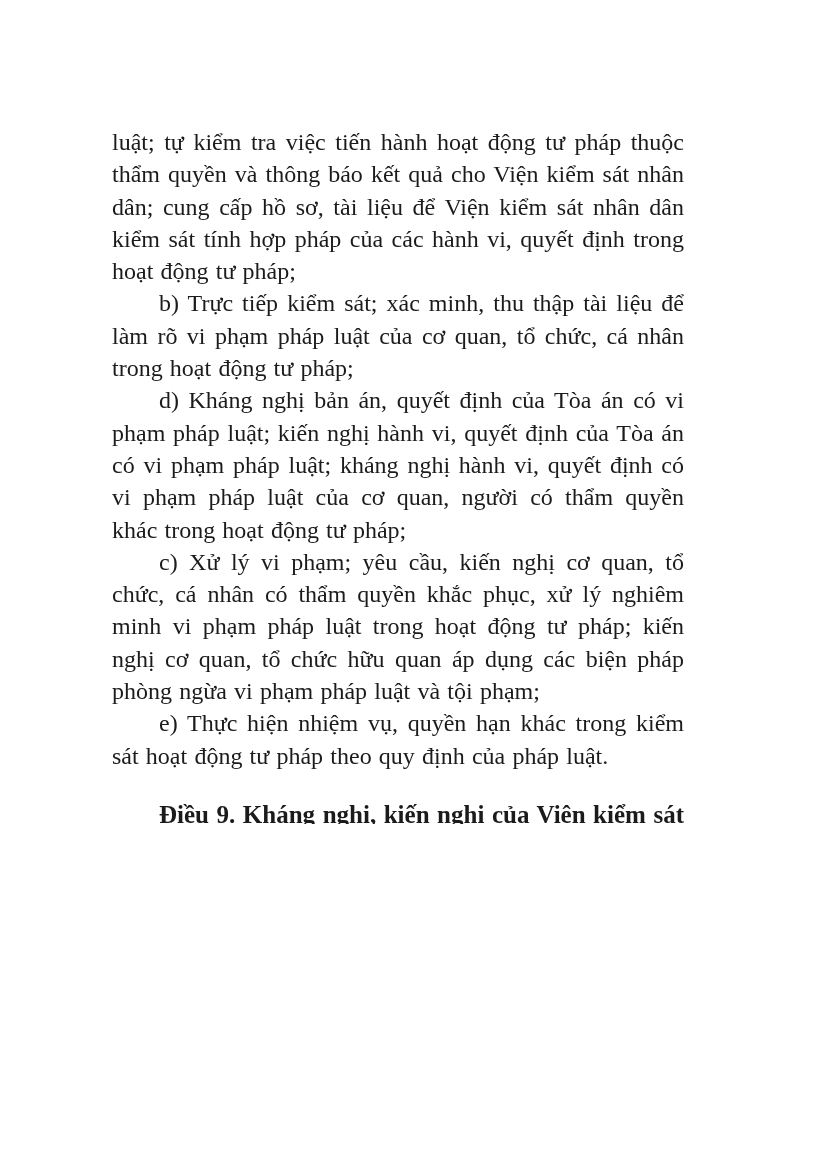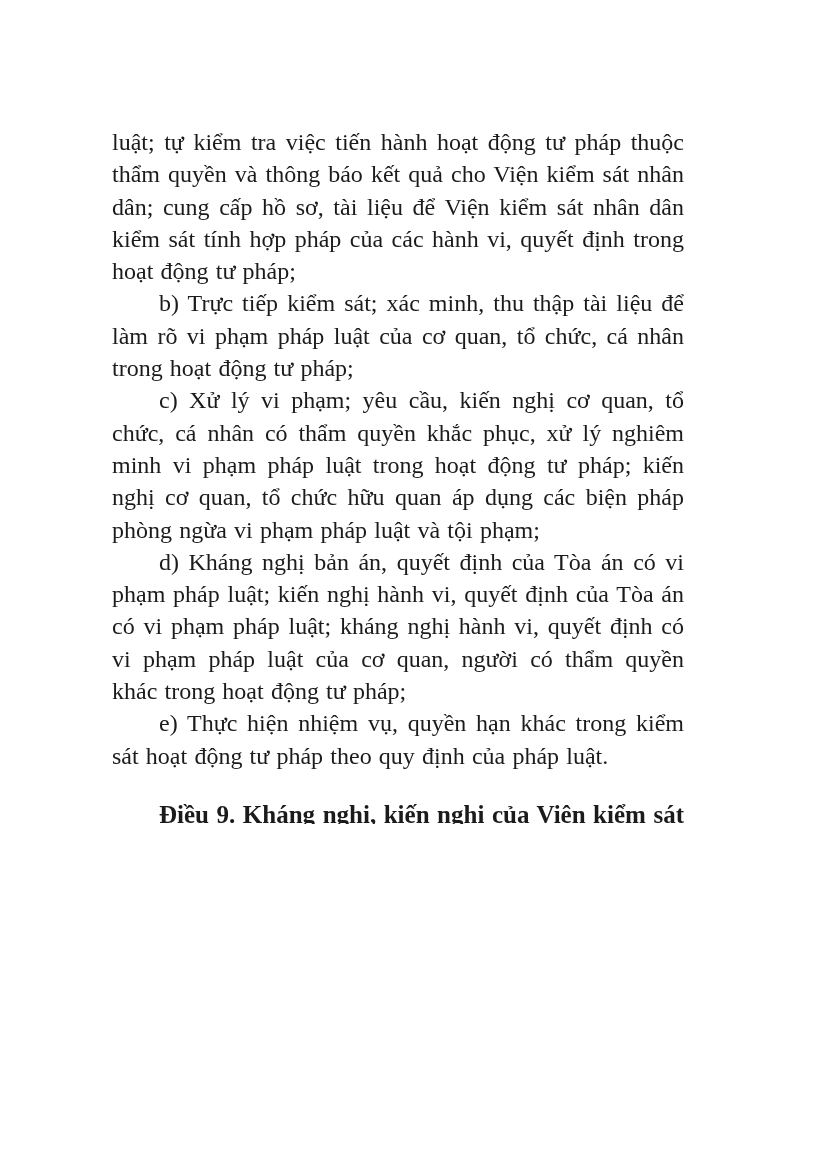--- a/index.html
+++ b/index.html
@@ -57,20 +57,20 @@
     text-decoration: underline;
   }
 </style>
 </head>
 <body>
 
 <div class="page">
   <div class="text-block">
     <p class="para">luật; tự kiểm tra việc tiến hành hoạt động tư pháp thuộc thẩm quyền và thông báo kết quả cho Viện kiểm sát nhân dân; cung cấp hồ sơ, tài liệu để Viện kiểm sát nhân dân kiểm sát tính hợp pháp của các hành vi, quyết định trong hoạt động tư pháp;</p>
     <p class="para indent">b) Trực tiếp kiểm sát; xác minh, thu thập tài liệu để làm rõ vi phạm pháp luật của cơ quan, tổ chức, cá nhân trong hoạt động tư pháp;</p>
+    <p class="para indent">d) Kháng nghị bản án, quyết định của Tòa án có vi phạm pháp luật; kiến nghị hành vi, quyết định của Tòa án có vi phạm pháp luật; kháng nghị hành vi, quyết định có vi phạm pháp luật của cơ quan, người có thẩm quyền khác trong hoạt động tư pháp;</p>
     <p class="para indent">c) Xử lý vi phạm; yêu cầu, kiến nghị cơ quan, tổ chức, cá nhân có thẩm quyền khắc phục, xử lý nghiêm minh vi phạm pháp luật trong hoạt động tư pháp; kiến nghị cơ quan, tổ chức hữu quan áp dụng các biện pháp phòng ngừa vi phạm pháp luật và tội phạm;</p>
-    <p class="para indent">d) Kháng nghị bản án, quyết định của Tòa án có vi phạm pháp luật; kiến nghị hành vi, quyết định của Tòa án có vi phạm pháp luật; kháng nghị hành vi, quyết định có vi phạm pháp luật của cơ quan, người có thẩm quyền khác trong hoạt động tư pháp;</p>
     <p class="para indent">e) Thực hiện nhiệm vụ, quyền hạn khác trong kiểm sát hoạt động tư pháp theo quy định của pháp luật.</p>
     <h2 class="heading">Điều 9. Kháng nghị, kiến nghị của Viện kiểm sát nhân dân</h2>
     <p class="para indent clause-one">1. Trường hợp hành vi, bản án, quyết định của cơ</p>
   </div>
   <div class="page-number">12</div>
 </div>
 
 </body></html>

